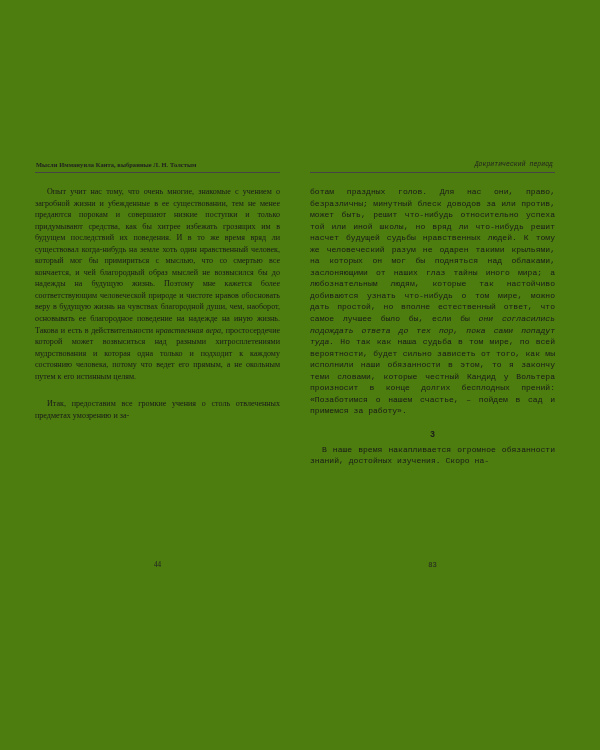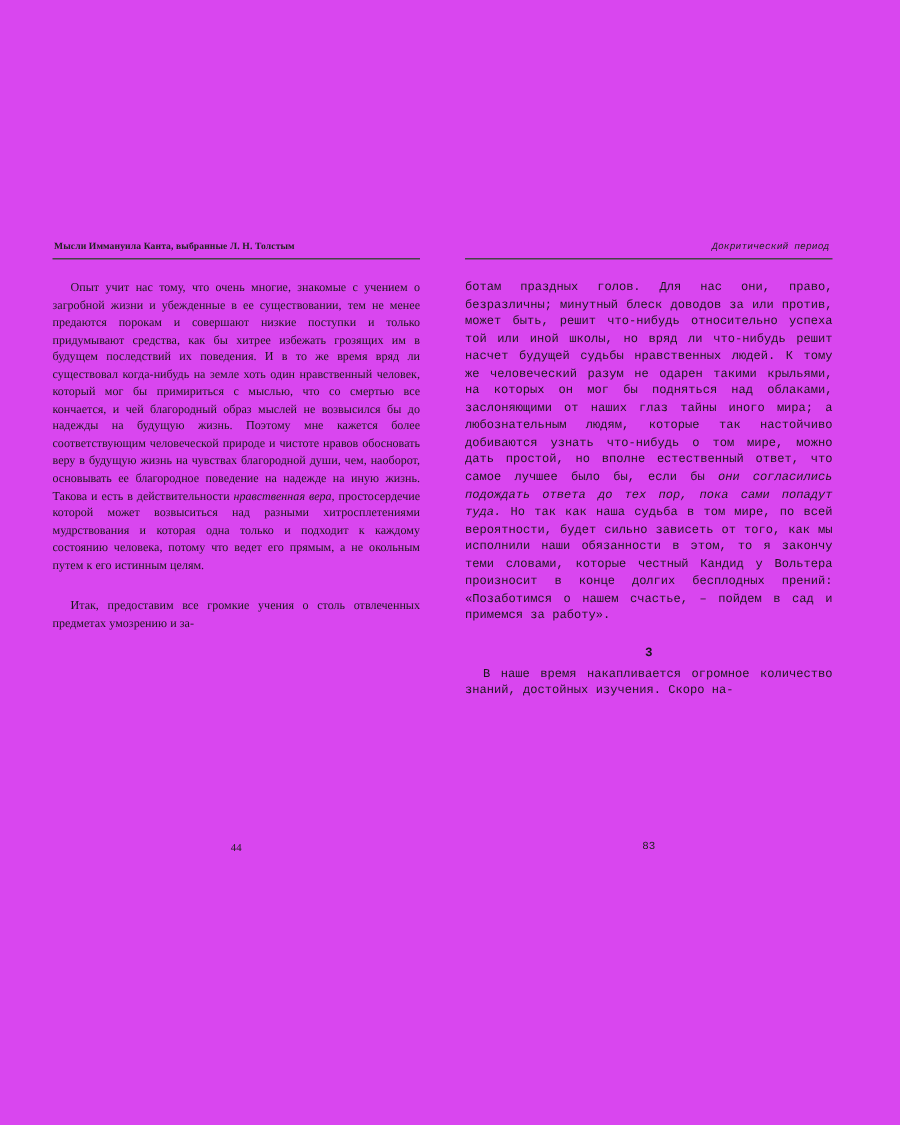--- a/index.html
+++ b/index.html
@@ -14,21 +14,21 @@
     color: #1a1a1a;
     overflow: hidden;
   }
 
   #spread {
     position: absolute;
     left: 0;
     top: 0;
     width: 600px;
     height: 750px;
-    background: #d946ef;
+    background: #4d7c0f;
   }
 
   .page {
     position: absolute;
     top: 160px;
     width: 245px;
     height: 430px;
   }
   .page.left  { left: 35px; }
   .page.right { left: 310px; font-family: Liberation Mono, monospace; }
@@ -121,19 +121,19 @@
     <div class="folio">44</div>
   </div>
 
   <div class="page right">
     <div class="running-head recto">Докритический период</div>
     <div class="head-rule"></div>
 
     <div class="textblock">
       <p class="para cont" style="text-indent: 0px;"><span>ботам праздных голов. Для нас они, право, безразличны; минутный блеск доводов за или против, может быть, решит что-нибудь относительно успеха той или иной школы, но вряд ли что-нибудь решит насчет будущей судьбы нравственных людей. К тому же человеческий разум не одарен такими крыльями, на которых он мог бы подняться над облаками, заслоняющими от наших глаз тайны иного мира; а любознательным людям, которые так настойчиво добиваются узнать что-нибудь о том мире, можно дать простой, но вполне естественный ответ, что самое лучшее было бы, если бы </span><span class="em">они согласились подождать ответа до тех пор, пока сами попадут туда.</span><span> Но так как наша судьба в том мире, по всей вероятности, будет сильно зависеть от того, как мы исполнили наши обязанности в этом, то я закончу теми словами, которые честный Кандид у Вольтера произносит в конце долгих бесплодных прений: «Позаботимся о нашем счастье, – пойдем в сад и примемся за работу».</span></p>
       <div class="section-num">3</div>
-      <p class="para"><span>В наше время накапливается огромное количество знаний, достойных изучения. Скоро на-</span></p>
+      <p class="para"><span>В наше время накапливается огромное обязанности знаний, достойных изучения. Скоро на-</span></p>
     </div>
 
     <div class="folio">83</div>
   </div>
 
 </div>
 
 </body></html>

